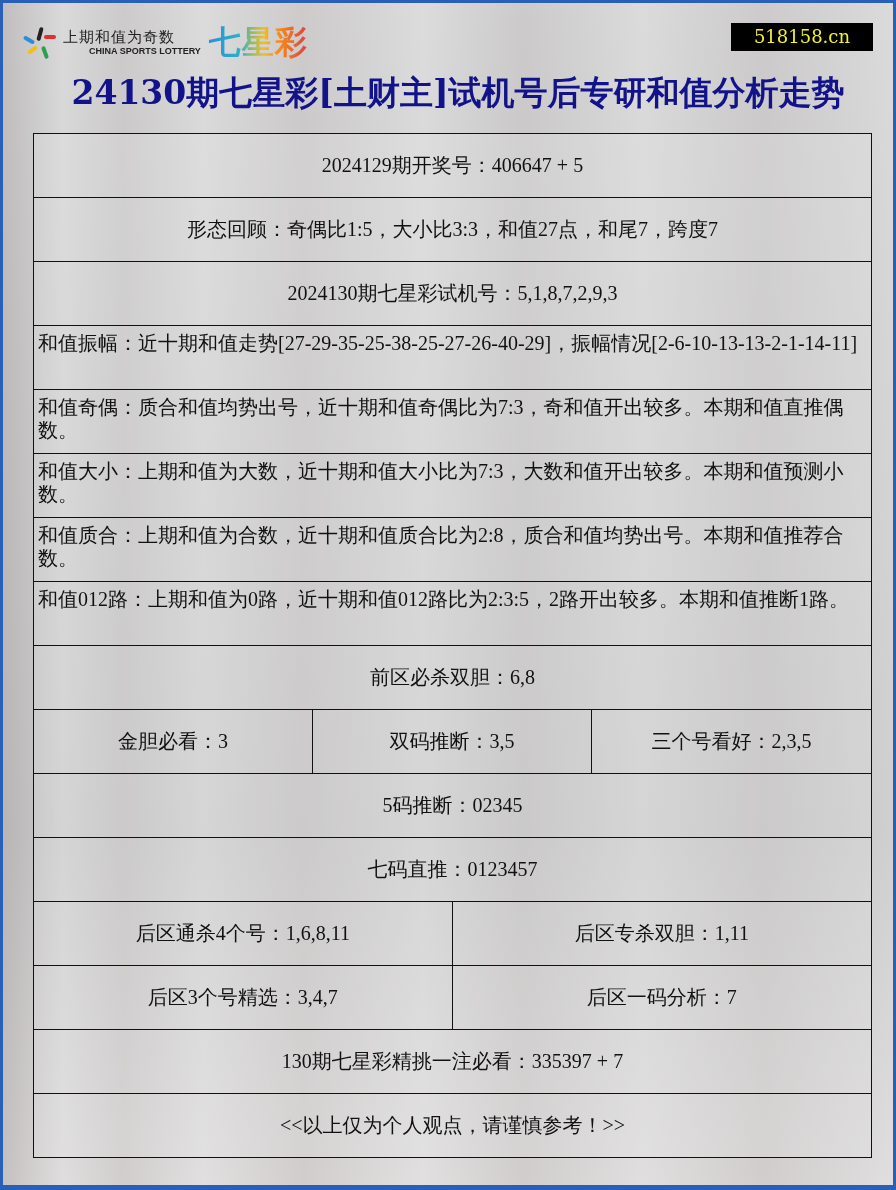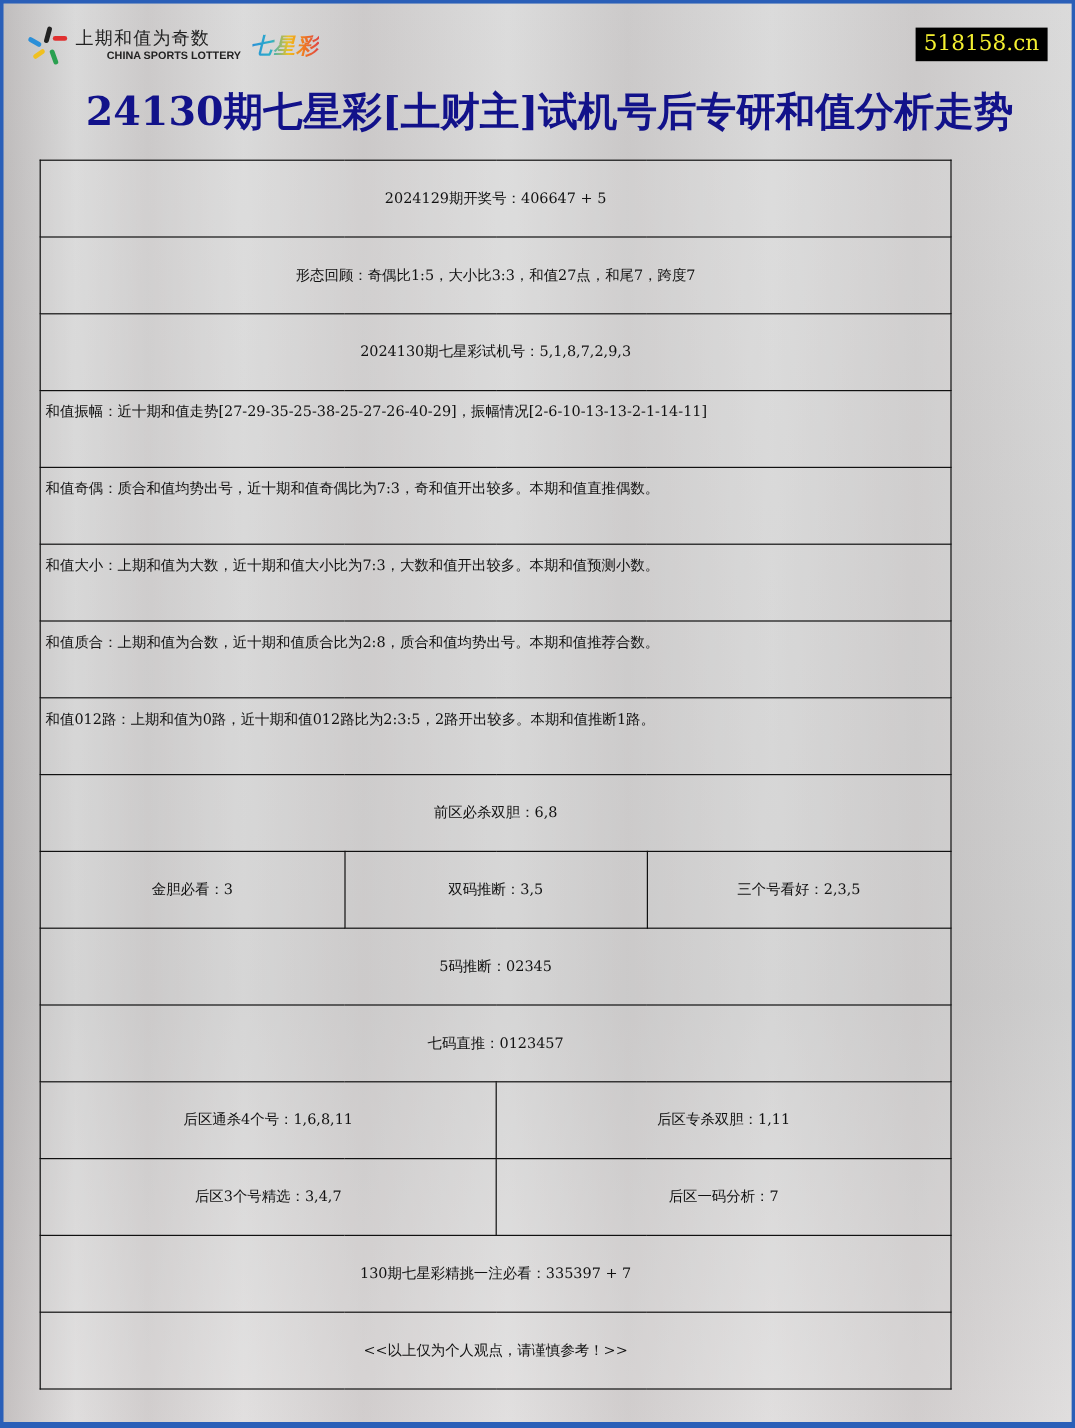--- a/index.html
+++ b/index.html
@@ -25,43 +25,43 @@
     .logo-text-cn {
       font-family: "DejaVu Sans", sans-serif;
       font-size: 15px; color: #222; letter-spacing: 1px; line-height: 17px;
     }
     .logo-text-en {
       font-family: Liberation Sans, sans-serif;
       font-size: 9px; font-weight: bold; color: #222; line-height: 11px; margin-left: 26px;
     }
     .logo-brand {
       font-family: "DejaVu Sans", sans-serif;
-      font-weight: bold; font-size: 18px; font-style: italic;
+      font-weight: bold; font-size: 32px; 
       background: linear-gradient(90deg, #2b8fd8 0%, #2bb0c8 30%, #f0c020 55%, #f08020 75%, #e04040 100%);
       -webkit-background-clip: text; background-clip: text; color: transparent;
       margin-left: 2px; letter-spacing: 1px; text-align: right;
     }
     .site-badge {
       position: absolute; right: 20px; top: 20px;
       background: #000; color: #f4f030;
       font-family: "DejaVu Serif", serif;
-      font-size: 18px; padding: 2px 7px; line-height: 24px;
+      font-size: 18px; padding: 2px 23px; line-height: 24px;
     }
     .page-title {
       position: absolute; left: 0; right: 0; top: 68px;
       text-align: center;
       font-family: "DejaVu Serif", "Liberation Serif", serif;
       font-size: 33px; color: #12128a; letter-spacing: 0px;
       white-space: nowrap;
       padding-left: 20px;
     }
     table.report {
       position: absolute; left: 30px; top: 130px;
-      width: 760px; border-collapse: collapse;
-      font-size: 12px; color: #111;
+      width: 839px; border-collapse: collapse;
+      font-size: 20px; color: #111; font-family: Liberation Serif, serif;
     }
     table.report td {
       border: 1px solid #111;
       height: 64px;
       text-align: center;
       vertical-align: middle;
       padding: 0 4px;
       background: rgba(230,230,230,0.25);
     }
     table.report td.left {

